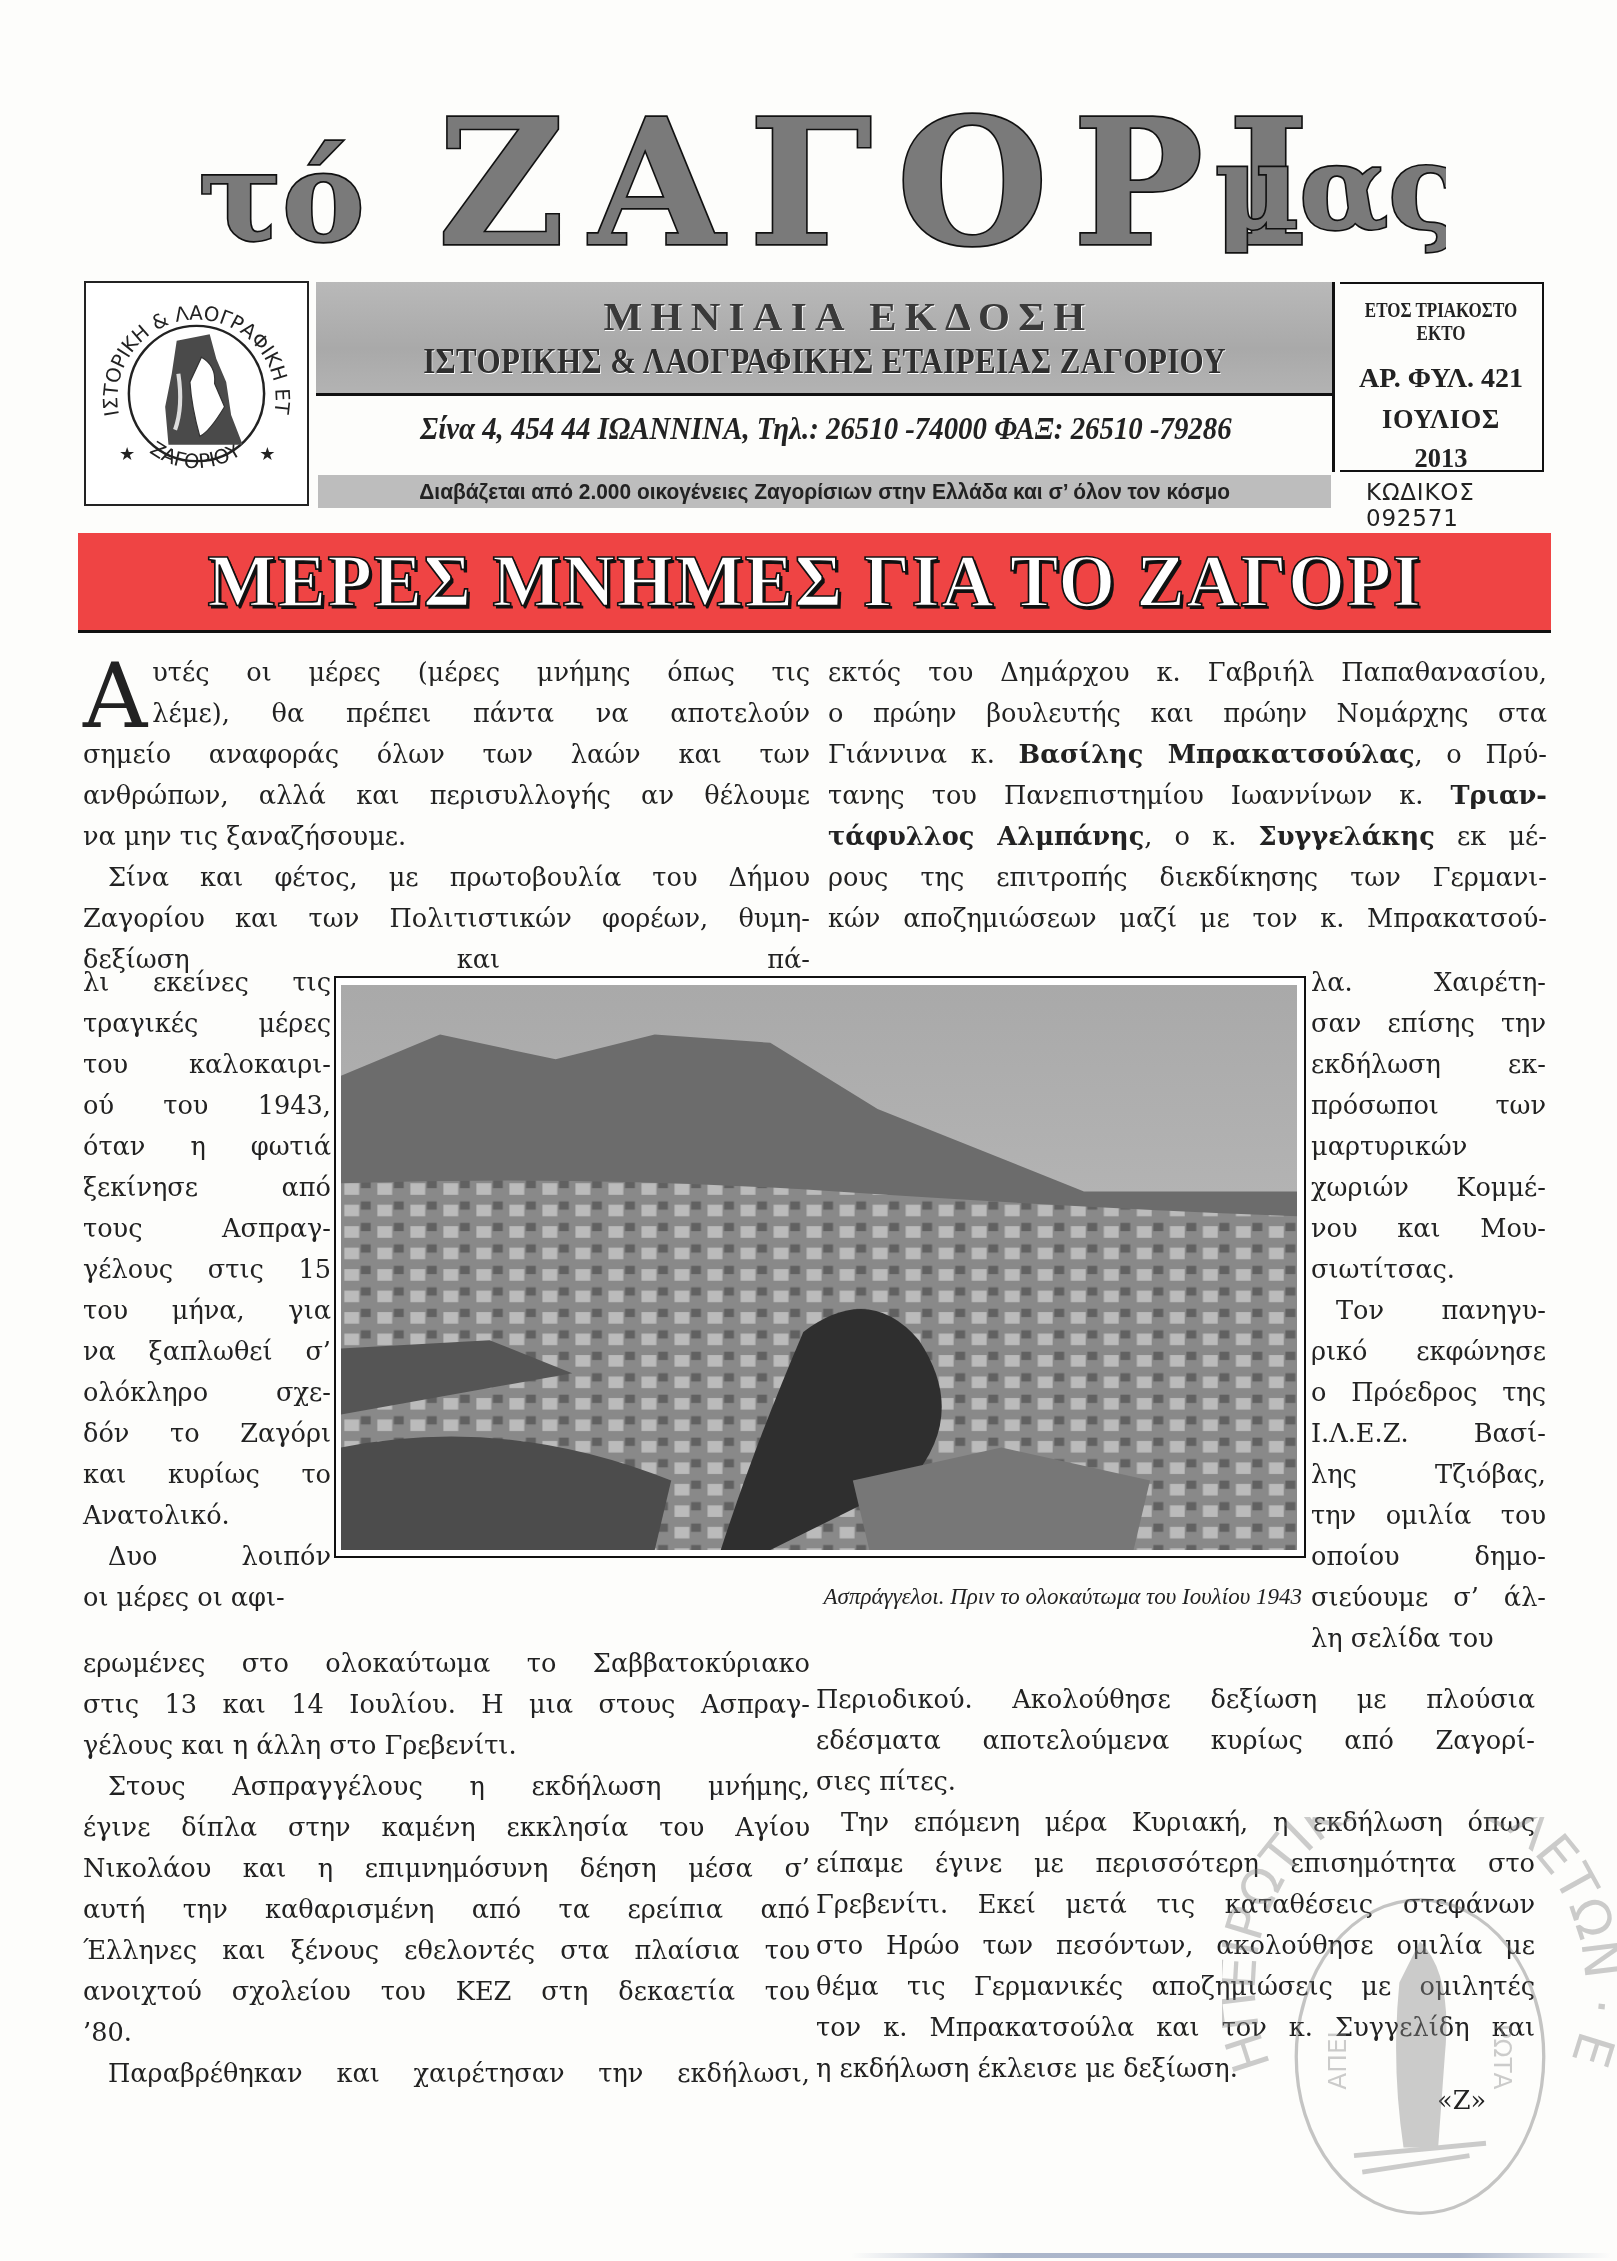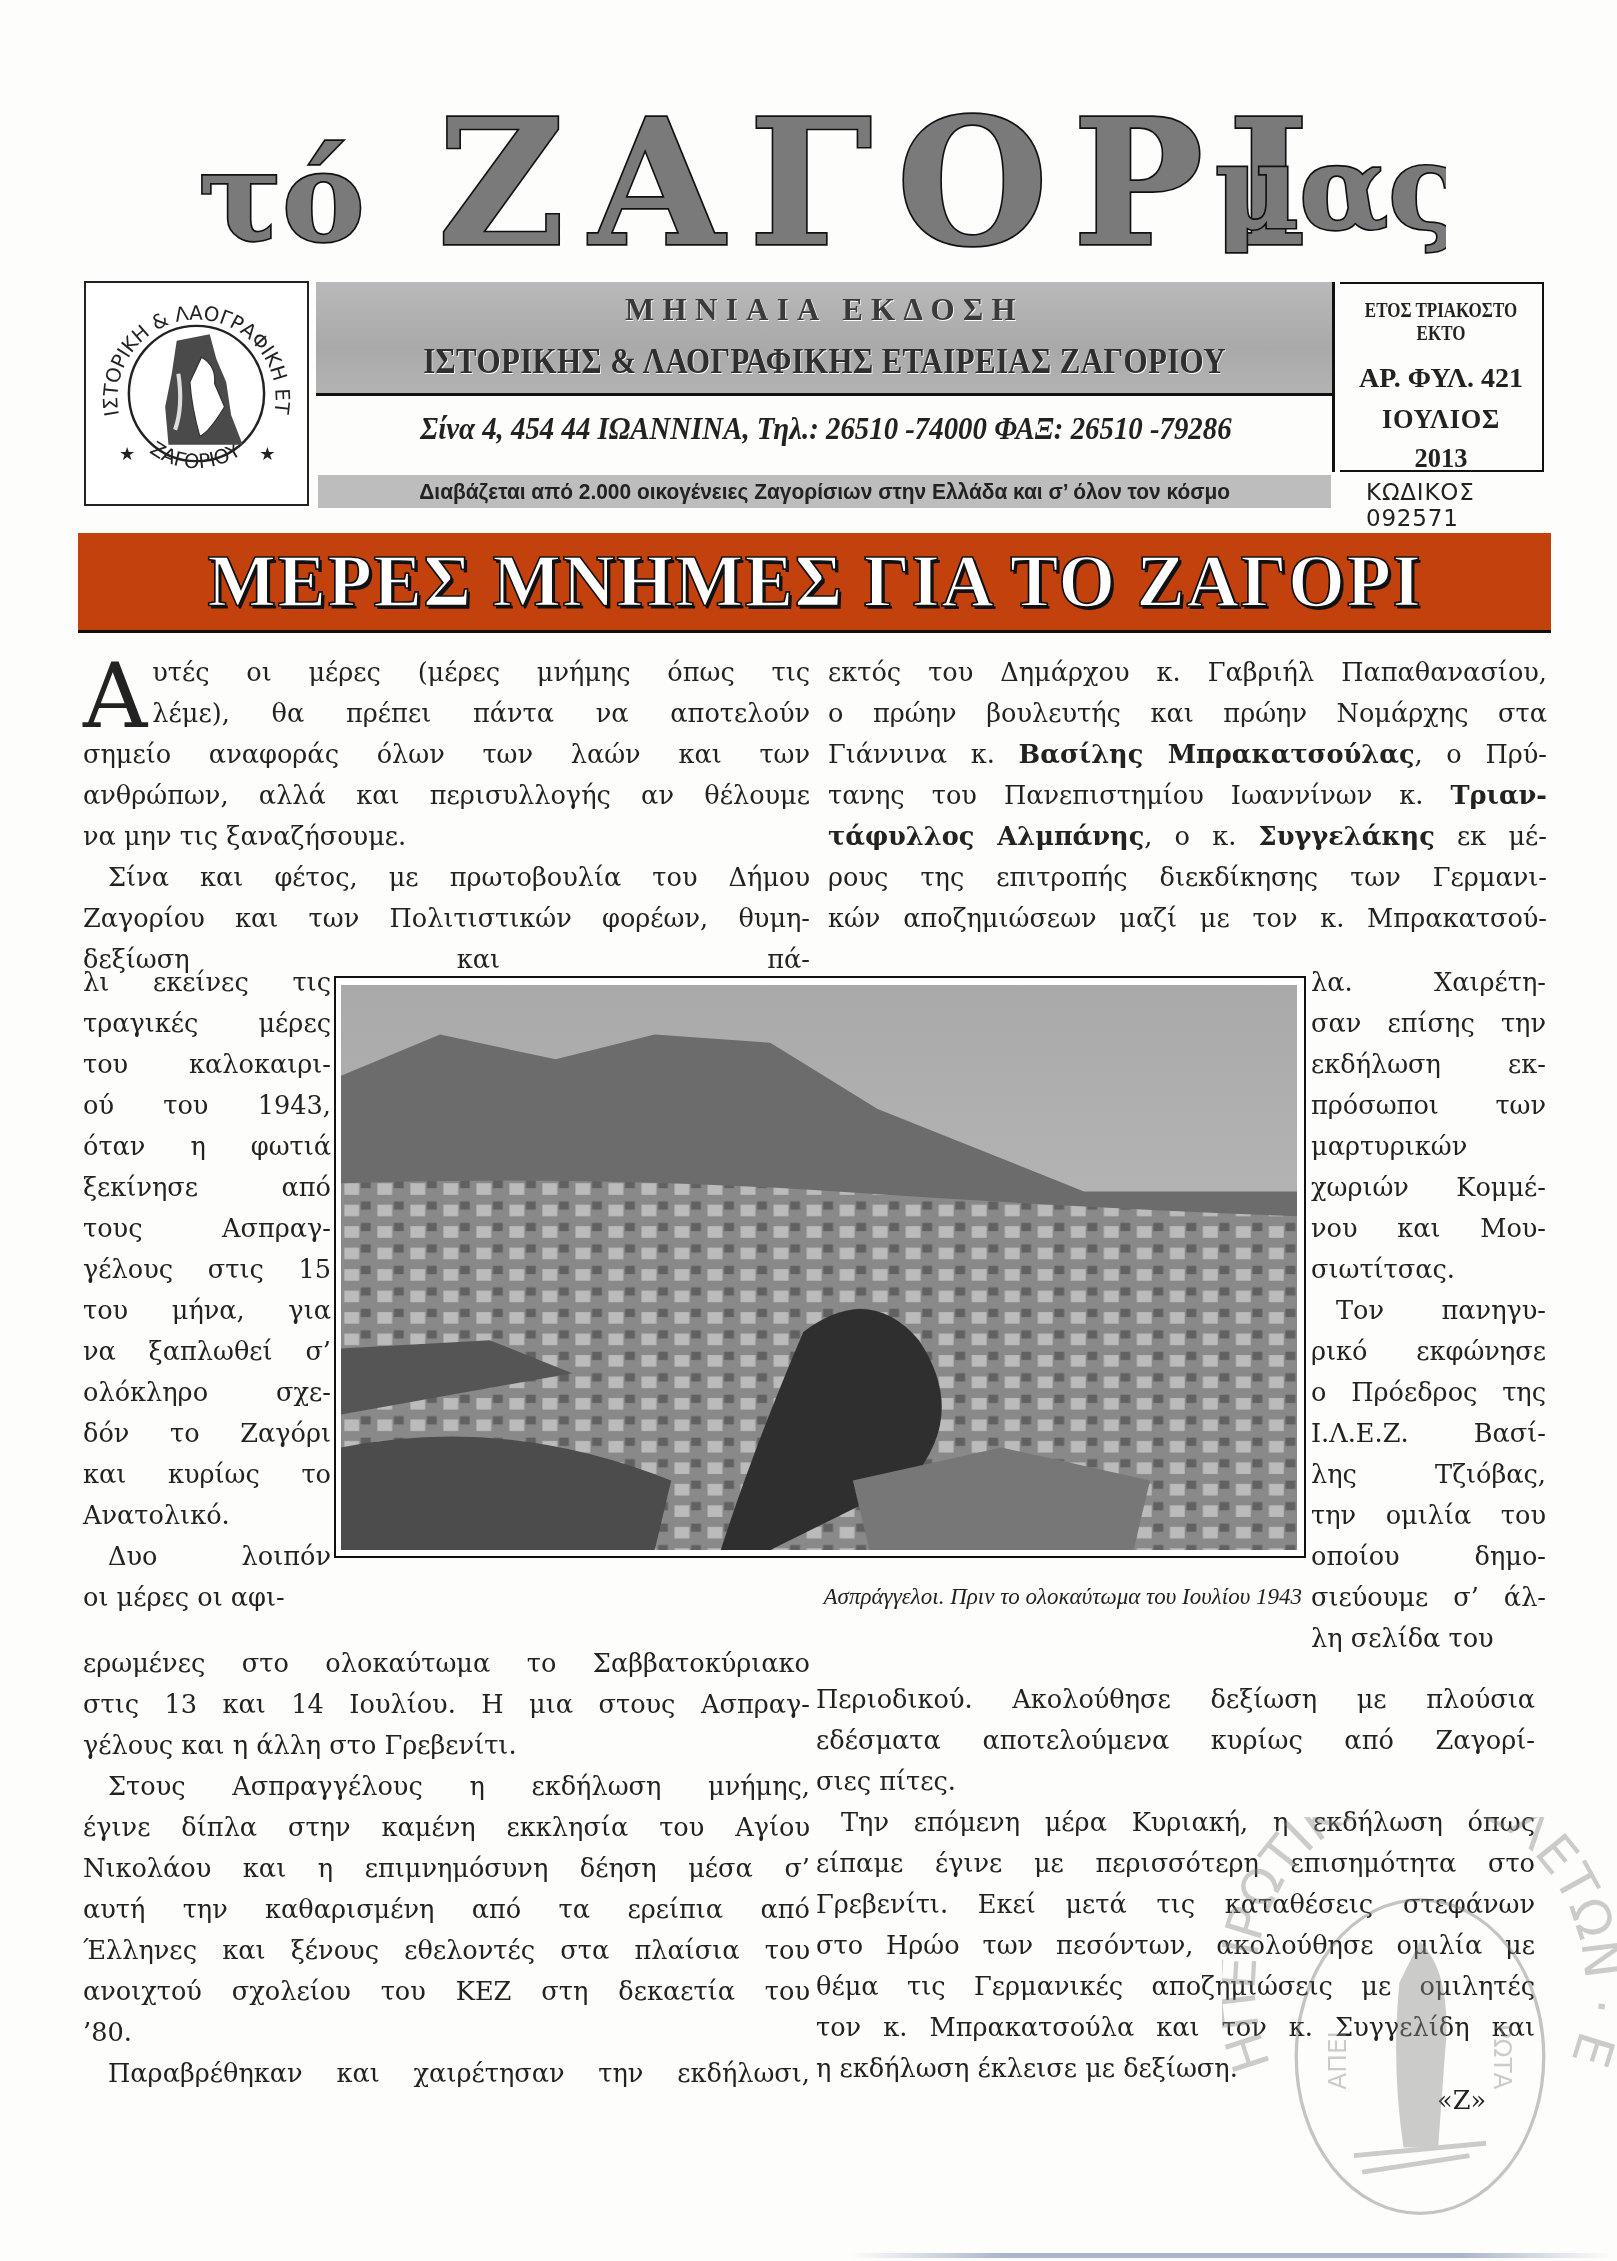--- a/index.html
+++ b/index.html
@@ -15,39 +15,39 @@
   #masthead svg { width: 100%; height: 100%; }
   .mast-letter { font-family: "DejaVu Serif", serif; font-weight: bold; fill: #7a7a7a; stroke: #111; stroke-width: 4; paint-order: stroke; }
 
   
   #logo-box { left: 84px; top: 281px; width: 221px; height: 221px; border: 2.5px solid #222; background: #fff; }
   #logo-box svg { width: 100%; height: 100%; }
 
   
   #org-banner { left: 316px; top: 282px; width: 1017px; height: 111px;
     background: linear-gradient(180deg,#b9b9b9,#a9a9a9 60%,#b3b3b3); border-bottom: 3.3px solid #111; }
-  #org-banner .l1 { position: absolute; top: 10px; width: 100%; text-align: center; font-family: "Liberation Serif", serif; font-weight: bold; font-size: 31px; letter-spacing: 8.3px; color: #3a3a3a; text-shadow: 0.8px 0.8px 0 #fff; }
+  #org-banner .l1 { position: absolute; top: 10px; width: 100%; text-align: center; font-family: "Liberation Serif", serif; font-weight: bold; font-size: 41px; letter-spacing: 8.3px; color: #3a3a3a; text-shadow: 0.8px 0.8px 0 #fff; padding-left: 24px; }
   #org-banner .l2 { position: absolute; top: 58px; width: 100%; text-align: center; font-family: "Liberation Serif", serif; font-weight: bold; font-size: 36px; letter-spacing: 0.4px; color: #2e2e2e; text-shadow: 0.8px 0.8px 0 #fff; transform: scaleX(0.86); }
   #banner-rightrule { left: 1332px; top: 282px; width: 2.5px; height: 190px; background: #111; }
 
   #address { left: 322px; top: 411px; width: 1008px; text-align: center; font-family: "Liberation Serif", serif; font-style: italic; font-weight: bold; font-size: 31px; color: #222; transform: scaleX(0.93); transform-origin: center; }
 
   #readership { left: 318px; top: 475px; width: 1013px; height: 33px; background: #bdbdbd; text-align: center; line-height: 33px; font-family: Liberation Sans, sans-serif; font-weight: bold; font-size: 22px; color: #222; }
   #readership span { display: inline-block; transform: scaleX(0.95); }
 
   
   #issue-box { left: 1340px; top: 282px; width: 202px; height: 186px; border: 2.5px solid #111; border-left: none; text-align: center; font-family: "Liberation Serif", serif; font-weight: bold; color: #222; }
   #issue-box .y { margin-top: 15px; font-size: 20px; transform: scaleX(0.85); }
   #issue-box .n { margin-top: 16.5px; font-size: 28px; }
   #issue-box .m { margin-top: 10px; font-size: 26.4px; letter-spacing: 0.8px; }
   #issue-box .d { margin-top: 8.3px; font-size: 26.4px; }
   #code { left: 1366px; top: 479px; width: 206px; text-align: left; font-family: "DejaVu Sans", sans-serif; font-size: 23px; color: #222; letter-spacing: 0.8px; }
 
   
-  #headline { left: 78px; top: 533px; width: 1473px; height: 97px; background: #c2410c; border-bottom: 3.3px solid #111; display: flex; align-items: center; justify-content: center; }
+  #headline { left: 78px; top: 533px; width: 1473px; height: 97px; background: #ef4444; border-bottom: 3.3px solid #111; display: flex; align-items: center; justify-content: center; }
   #headline span { font-family: "Liberation Serif", serif; font-weight: bold; font-size: 74px; color: #fff; letter-spacing: 1.7px; -webkit-text-stroke: 1.7px #111; text-shadow: 2.5px 2.5px 0 #111; transform: scaleX(0.98); }
 
   
   .col { font-family: "DejaVu Serif", serif; font-size: 25.6px; line-height: 41px; color: #222; text-align: justify; }
   .col p { margin: 0; }
   .ln { display: block; text-align-last: justify; white-space: nowrap; }
   .ln.last { text-align-last: left; }
   .dropcap { float: left; font-size: 89px; line-height: 74px; margin: 6.6px 5px 0 0; font-family: "DejaVu Serif", serif; }
   b { font-weight: bold; }
 

